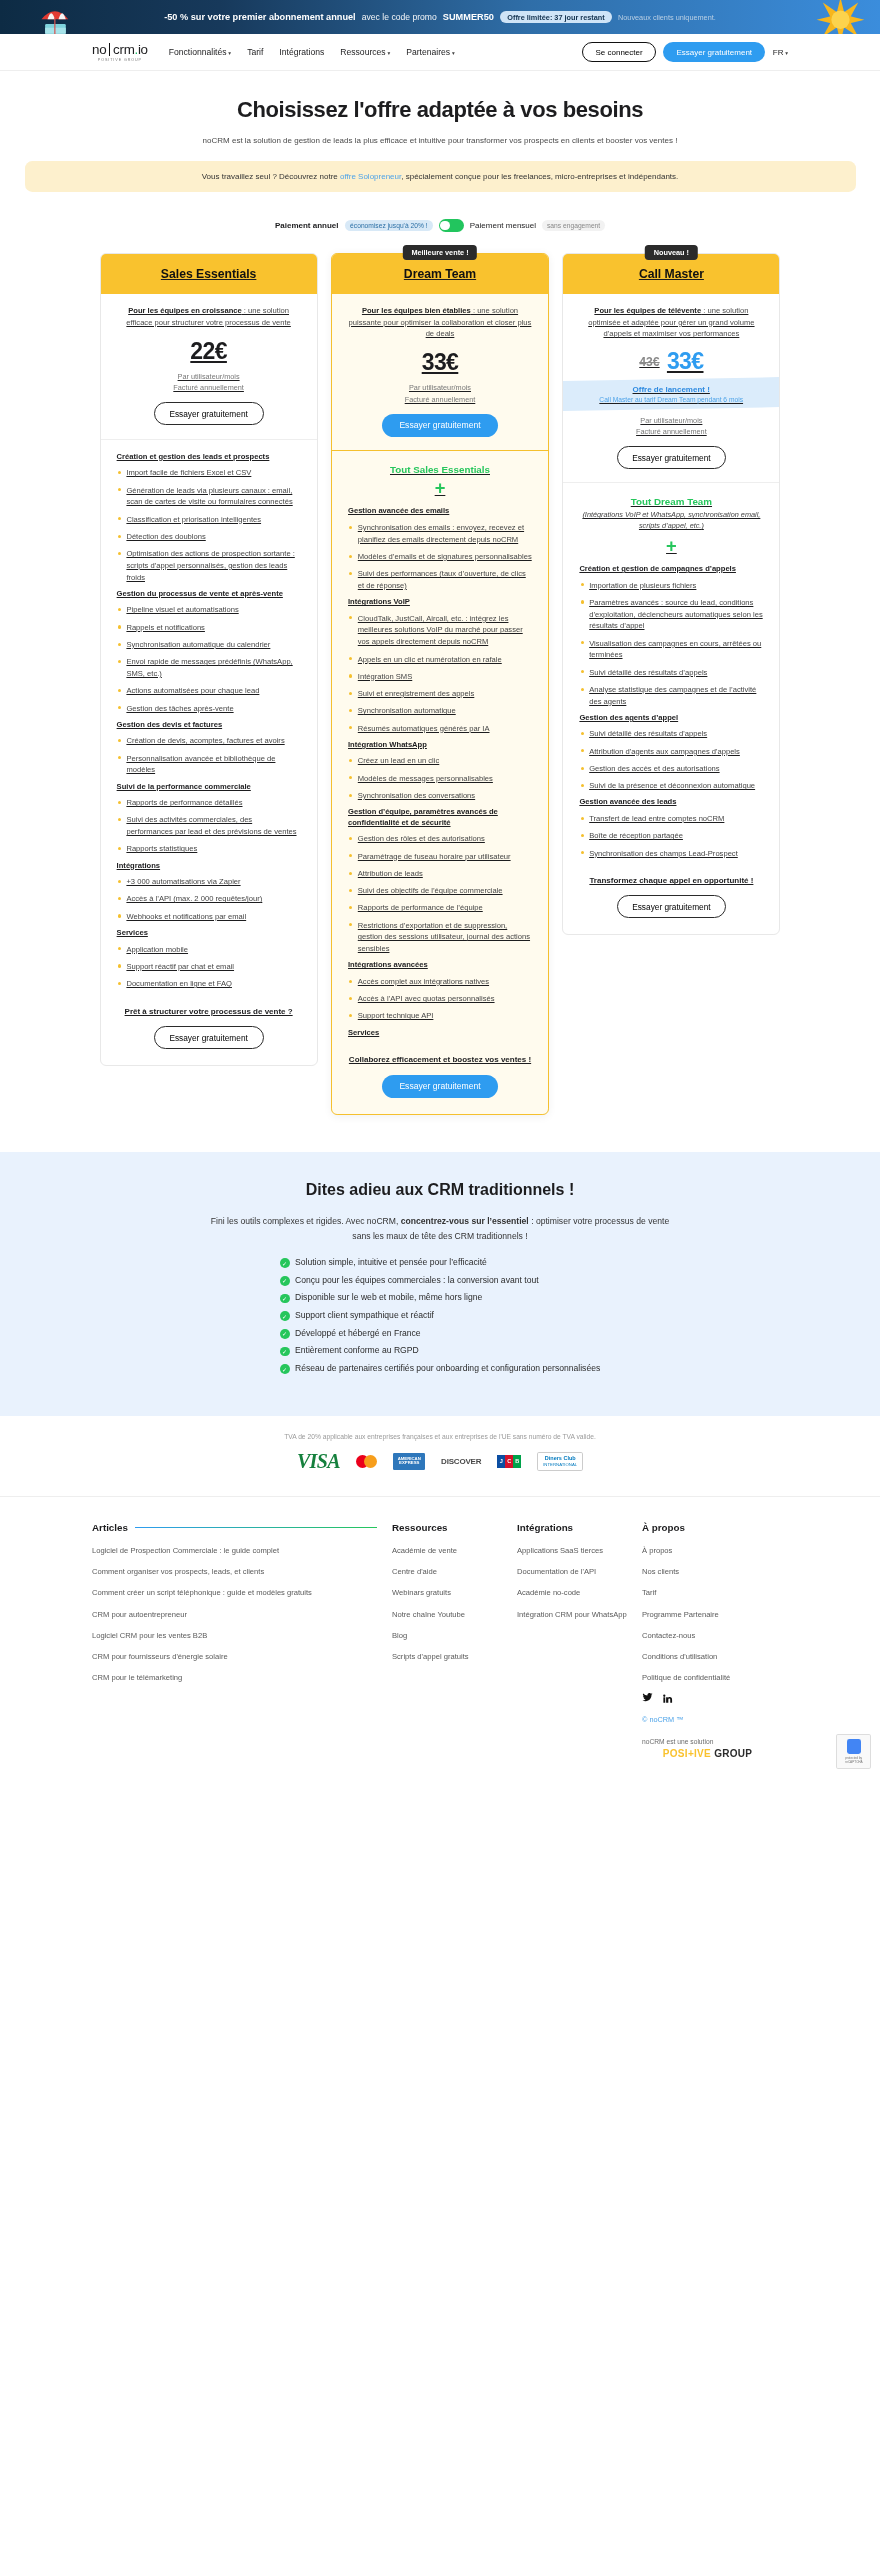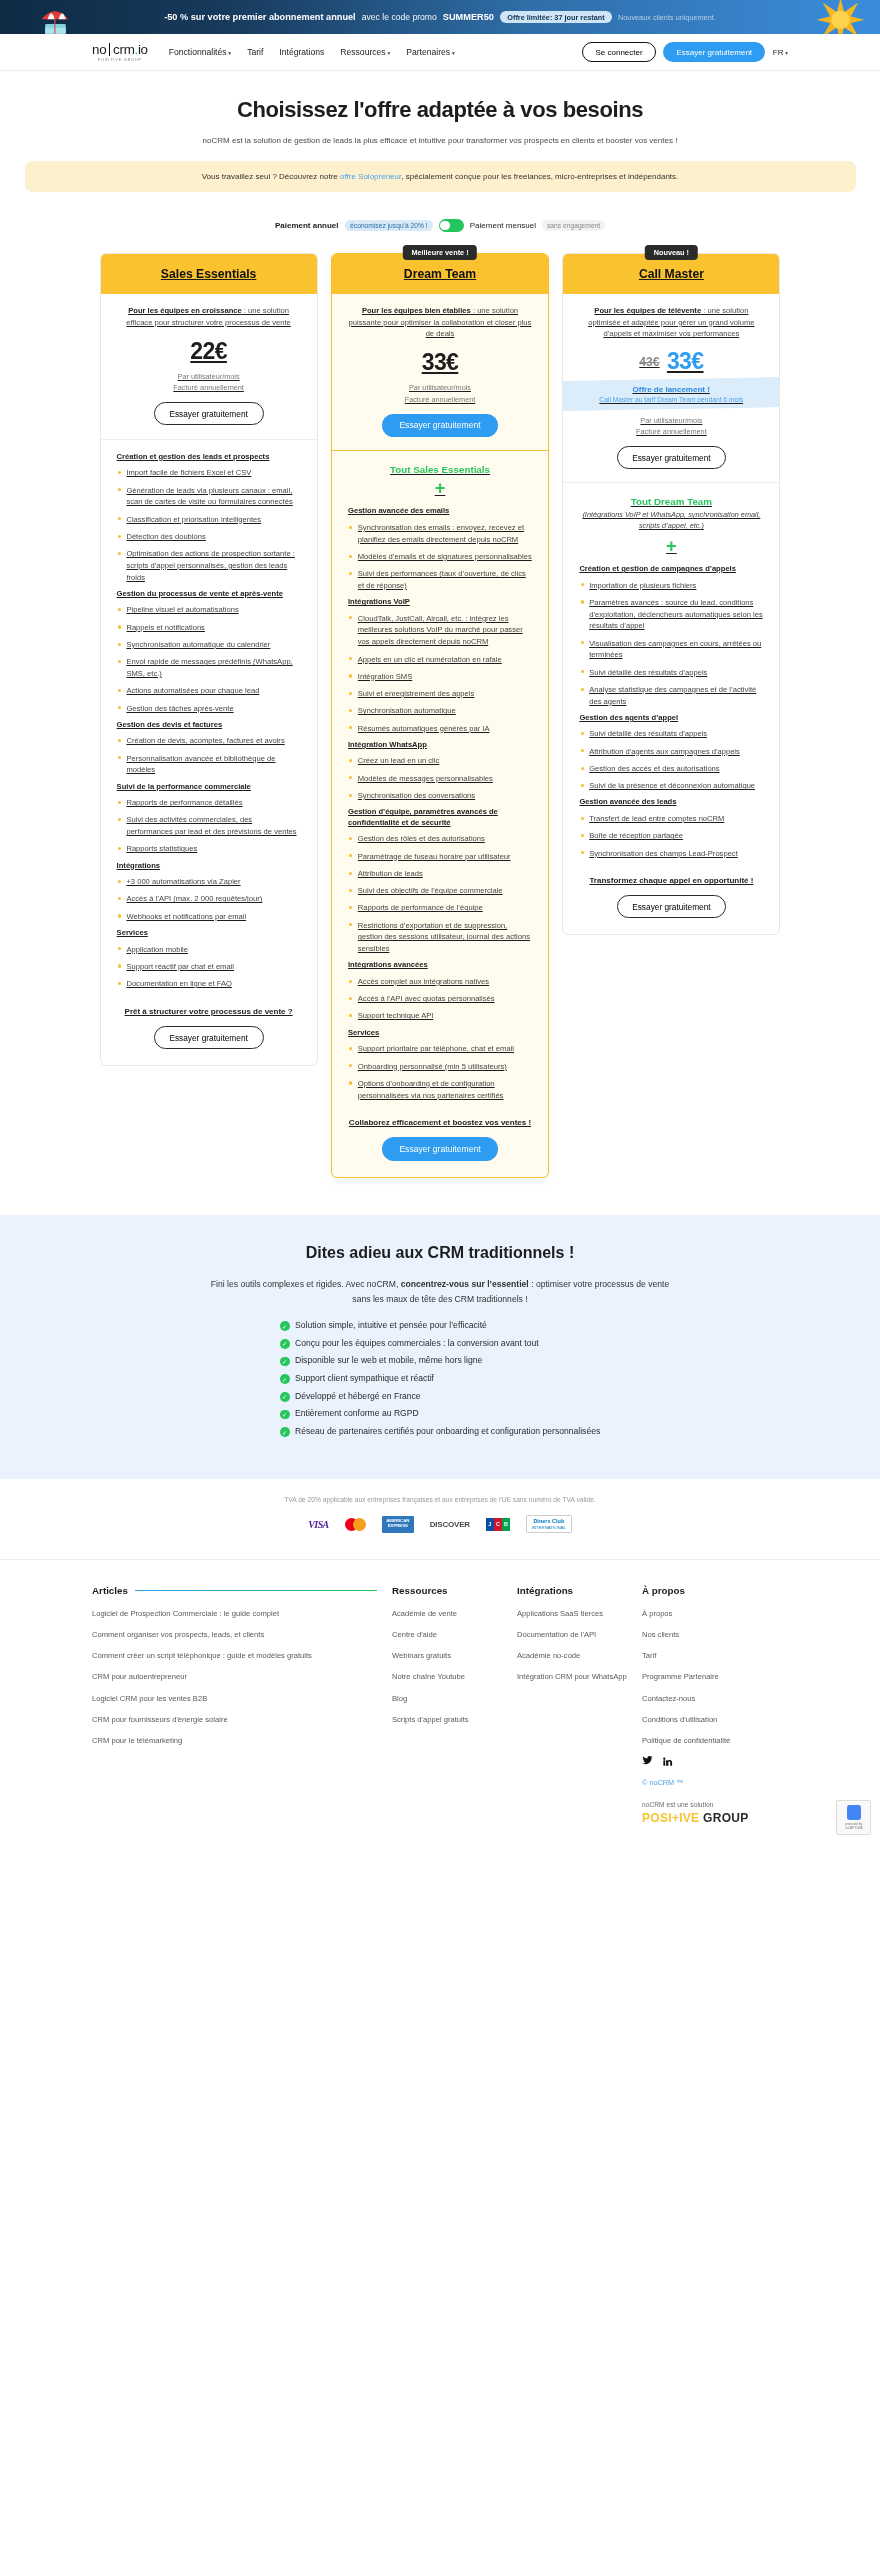--- a/index.html
+++ b/index.html
@@ -92,21 +92,21 @@
   .adieu-p b{font-weight:700;}
   .bullets{display:inline-block;text-align:left;}
   .bullets li{list-style:none;font-size:8.6px;color:#2b2b2b;margin-bottom:6.7px;display:flex;align-items:flex-start;gap:5.5px;}
   .chk{flex:0 0 9.8px;width:9.8px;height:9.8px;border-radius:50%;background:#26c65c;color:#fff;font-size:6.1px;
        display:flex;align-items:center;justify-content:center;margin-top:1.2px;}
 
   
   .tva{text-align:center;font-size:6.7px;color:#9a9a9a;padding:17px 92px 11px;}
   .pay-row{display:flex;justify-content:center;align-items:center;gap:16px;padding-bottom:24.5px;}
   .pay{height:21px;display:flex;align-items:center;justify-content:center;}
-  .visa{font-family:"Liberation Serif",serif;font-style:italic;font-weight:800;font-size:10px;color:#4c1d95;letter-spacing:-0.6px;}
+  .visa{font-family:"Liberation Serif",serif;font-style:italic;font-weight:800;font-size:20px;color:#15803d;letter-spacing:-0.6px;}
   .mc{display:flex;align-items:center;}
   .mc i{display:block;width:13.4px;height:13.4px;border-radius:50%;}
   .mc .r{background:#eb001b;}
   .mc .y{background:#f79e1b;margin-left:-5.5px;}
   .amex{background:#2e77bb;color:#fff;font-size:4.3px;font-weight:700;padding:3.7px 4.3px;border-radius:1.2px;line-height:1.1;text-align:center;}
   .disc{font-size:8px;font-weight:700;color:#4a4a4a;letter-spacing:-0.2px;}
   .jcb{display:flex;}
   .jcb span{width:8px;height:13.4px;display:flex;align-items:center;justify-content:center;color:#fff;font-size:5.5px;font-weight:700;}
   .jcb .b1{background:#0b4ea2;}.jcb .b2{background:#d4122b;}.jcb .b3{background:#00a24a;}
   .diners{border:0.6px solid #ccc;border-radius:1.8px;padding:2.4px 4.9px;font-size:4.3px;color:#0079be;text-align:center;line-height:1.2;}
@@ -120,21 +120,21 @@
   .fcol.c3{width:125px;}
   .fcol.c4{width:125px;}
   .fhead{display:flex;align-items:center;gap:7.3px;margin-bottom:12.2px;}
   .fh-t{font-size:9.8px;font-weight:800;white-space:nowrap;}
   .fh-line{height:1.2px;flex:1;background:linear-gradient(90deg,#2e9cf0,#26c65c);}
   .flink{display:block;font-size:7.6px;color:#5a5a5a;line-height:1.5;margin-bottom:9.8px;cursor:pointer;text-decoration:none;}
   .socials{display:flex;gap:8.6px;margin:3.7px 0 11px;}
   .soc{width:11px;height:11px;color:#111;cursor:pointer;}
   .copy{font-size:7.3px;color:#4ea3e8;margin-bottom:13.4px;cursor:pointer;}
   .sol{font-size:6.7px;color:#6b6b6b;margin-bottom:3.7px;}
-  .pg{font-size:12px;font-weight:800;letter-spacing:0.3px;}
+  .pg{font-size:10px;font-weight:800;letter-spacing:0.3px;text-align:right;}
   .pg .y{color:#f9c22e;}
   .pg .g{color:#2b2b2b;}
 
   .recaptcha{position:absolute;right:8.6px;bottom:8.6px;width:35px;height:35px;border:0.6px solid #ddd;border-radius:1.8px;
              background:#f9f9f9;display:flex;flex-direction:column;align-items:center;justify-content:center;}
   .rc-ico{width:14.7px;height:14.7px;background:#4285f4;border-radius:2.4px;}
   .rc-t{font-size:3.1px;color:#777;margin-top:1.8px;}
   .page{position:relative;}
 </style>
 </head>
@@ -358,25 +358,20 @@
         <div>
           <div class="grp-title">Intégrations avancées</div>
           <ul class="feat">
             <li>Accès complet aux intégrations natives</li>
             <li>Accès à l’API avec quotas personnalisés</li>
             <li>Support technique API</li>
           </ul>
         </div>
         <div>
           <div class="grp-title">Services</div>
-          <ul class="feat">
-            <li>Support prioritaire par téléphone, chat et email</li>
-            <li>Onboarding personnalisé (min 5 utilisateurs)</li>
-            <li>Options d’onboarding et de configuration personnalisées via nos partenaires certifiés</li>
-          </ul>
         </div>
         <div class="closing-wrap">
           <div class="closing">Collaborez efficacement et boostez vos ventes !</div>
           <button class="cta-blue">Essayer gratuitement</button>
         </div>
       </div>
     </div>
 
     <div class="card">
       <div class="ribbon">Nouveau !</div>

